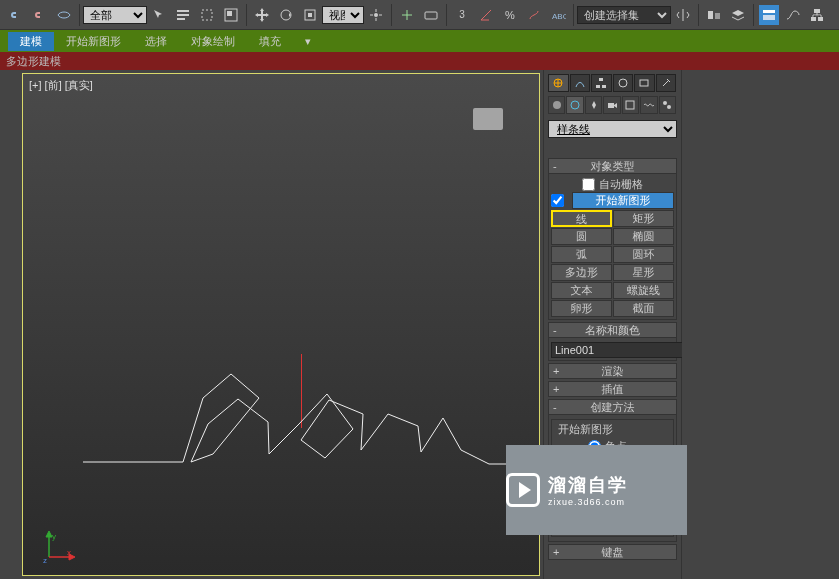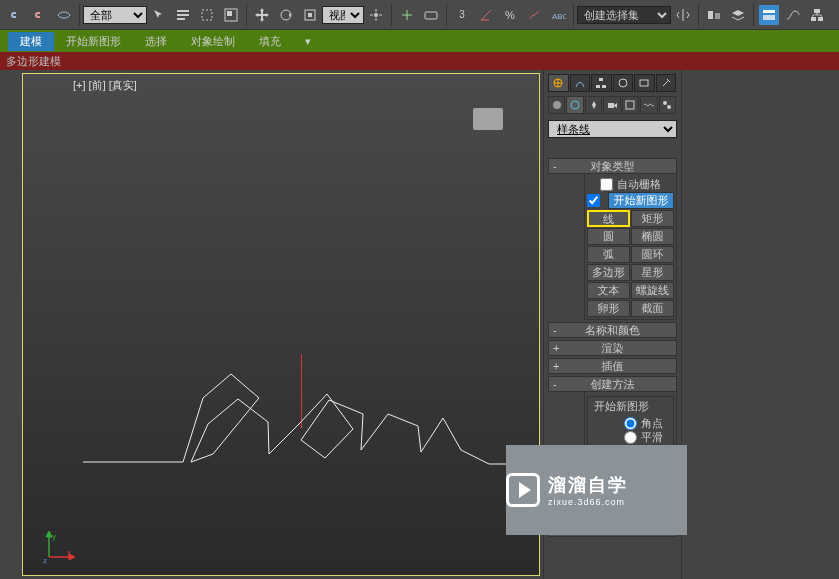--- a/index.html
+++ b/index.html
@@ -9,36 +9,36 @@
 .tb-select { background: #ccc; color: #000; height: 18px; font-size: 11px; border: 1px solid #222; padding: 0 2px; }
 .tb-sep { width: 1px; height: 22px; background: #333; margin: 0 3px; }
 .menu-bar { background: #4d7c0f; height: 22px; display: flex; align-items: center; padding: 0 8px; }
 .menu-tab { padding: 2px 12px; color: #ccc; cursor: pointer; font-size: 11px; }
 .menu-tab.active { background: #2a7ab8; color: #fff; }
 .sub-bar { background: #7f1d1d; height: 18px; padding: 1px 6px; color: #bbb; font-size: 11px; display:flex; align-items:center; }
 .main-area { display: flex; height: 509px; }
 .viewport-wrap { flex: 1; padding: 3px; background: #444; position: relative; display:flex; }
 .vp-left-strip { width: 19px; background:#444; }
 .viewport { flex:1; background: linear-gradient(to bottom, #4a4a4a 0%, #2a2a2a 100%); border: 1px solid #222; position: relative; outline: 1px solid #d9d96a; outline-offset:-1px;}
-.vp-label { position: absolute; top: 4px; left: 6px; color: #ddd; font-size: 11px; margin-left: 44px; }
+.vp-label { position: absolute; top: 4px; left: 6px; color: #ddd; font-size: 11px; }
 .vp-cube { position: absolute; top: 34px; right: 36px; width: 30px; height: 22px; background: #bbb; opacity:.8; border-radius:2px; }
 .vp-axis { position: absolute; bottom: 10px; left: 20px; }
 .right-panel { width: 296px; background: #444; border-left: 1px solid #333; display:flex; }
 .cmd-panel { width:138px; background:#444; padding:4px; border-right:1px solid #333;}
 .cmd-panel-extra { width:156px; background:#444;}
 .panel-tabs { display: flex; height: 18px; margin-bottom: 4px; }
 .panel-tab { flex: 1; background: #3a3a3a; border: 1px solid #222; display: flex; align-items: center; justify-content: center; cursor: pointer; margin-right:1px;}
 .panel-tab.active { background: #555; }
 .sub-icons { display:flex; height:18px; margin-bottom:6px; }
 .sub-icon { flex:1; display:flex; align-items:center; justify-content:center; border:1px solid #333; margin-right:1px; cursor:pointer; }
 .dropdown { width: 100%; background: #ccc; color: #000; height: 18px; border: 1px solid #222; font-size: 11px; padding:1px 4px; margin-bottom: 20px; text-decoration: underline; }
 .rollout { margin-bottom: 2px; }
 .rollout-header { background: #555; height: 16px; display: flex; align-items: center; padding: 0 4px; border: 1px solid #333; font-size: 11px; justify-content:center; position:relative; }
 .rollout-header .pm { position:absolute; left:4px; }
-.rollout-body { background: #444; padding: 2px; border-left:1px solid #333; border-right:1px solid #333; border-bottom:1px solid #333;margin-left:36px; }
+.rollout-body { background: #444; padding: 2px; border-left:1px solid #333; border-right:1px solid #333; border-bottom:1px solid #333; }
 .chk-row { display: flex; align-items: center; justify-content: center; height: 16px; font-size:11px; }
 .chk-row input { margin-right: 4px; }
 .btn-grid { display: grid; grid-template-columns: 1fr 1fr; gap: 1px; }
 .btn-grid button, .wide-btn { background: #555; color: #ccc; border: 1px solid #333; height: 17px; font-size: 11px; cursor: pointer; }
 .btn-grid button.selected { border: 2px solid #ffe400; background:#555; }
 .name-row { display:flex; margin-top:2px; }
 .name-row input { flex:1; background:#333; color:#ddd; border:1px solid #222; height:16px; font-size:11px; padding:0 3px;}
 .color-swatch { width:18px; height:16px; background:#e0c070; border:1px solid #222; margin-left:2px;}
 .radio-group { padding:2px 6px; border:1px solid #333; margin:2px 0; }
 .radio-group .grp-label { font-size:11px; margin-bottom:2px; }
@@ -348,20 +348,26 @@
             <button>截面</button>
           </div>
         </div>
       </div>
 
       <div class="rollout">
         <div class="rollout-header">
             <span class="pm">-</span>
             <span>名称和颜色</span>
           </div>
+        <div class="rollout-body">
+          <div class="name-row">
+            <input type="text" value="Line001" style="">
+            <div class="color-swatch"></div>
+          </div>
+        </div>
       </div>
 
       <div class="rollout">
         <div class="rollout-header">
             <span class="pm">+</span>
             <span>渲染</span>
           </div>
       </div>
       <div class="rollout">
         <div class="rollout-header">

